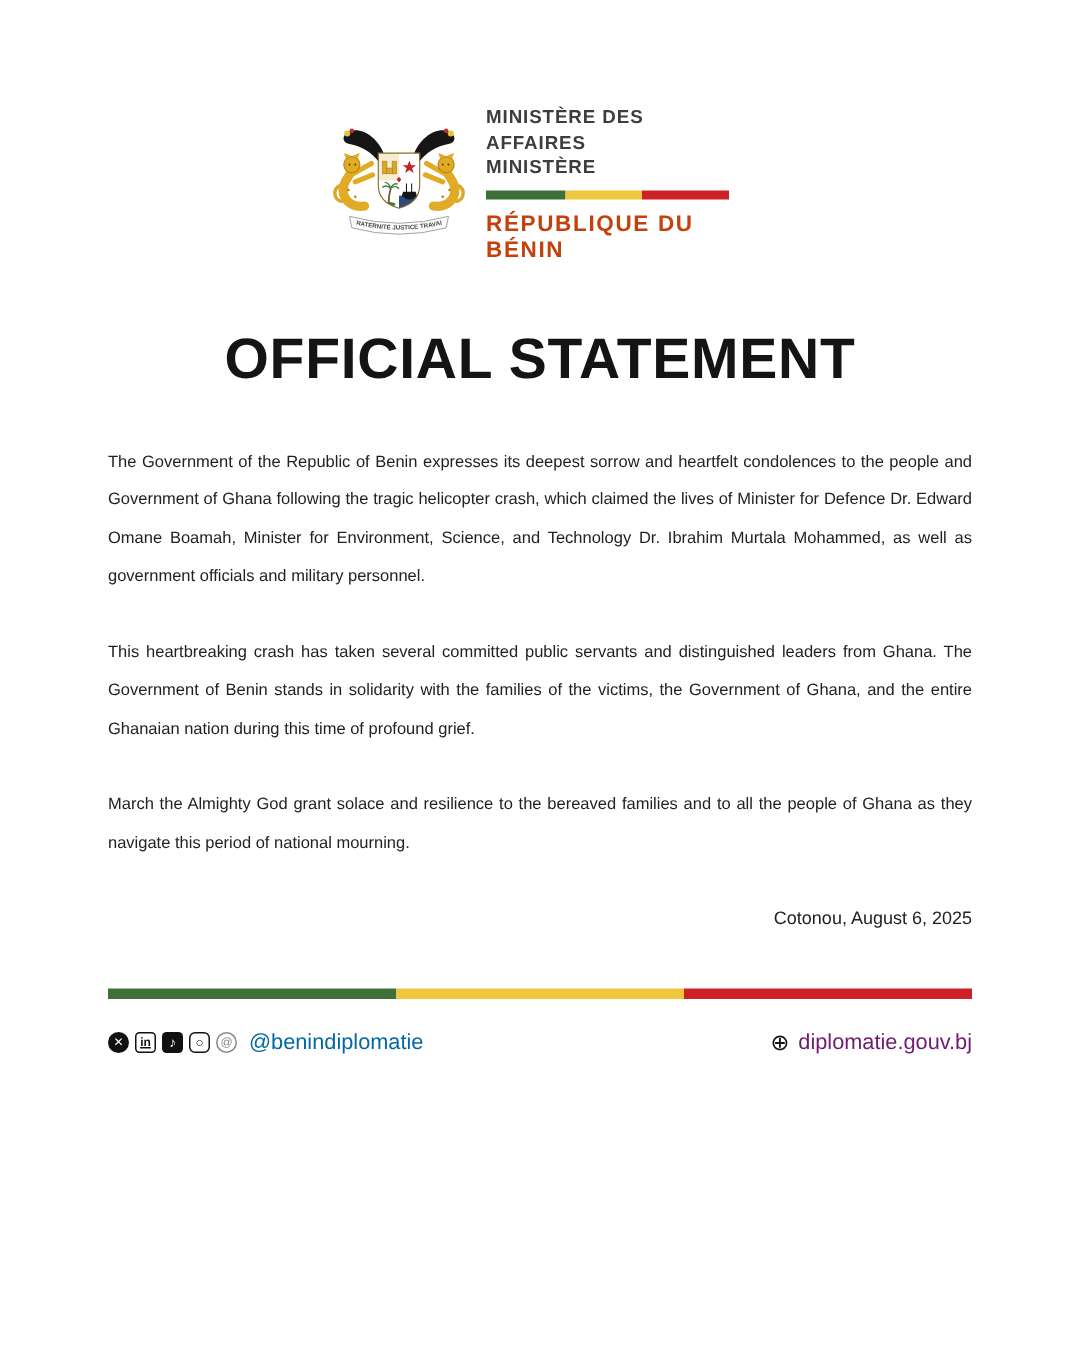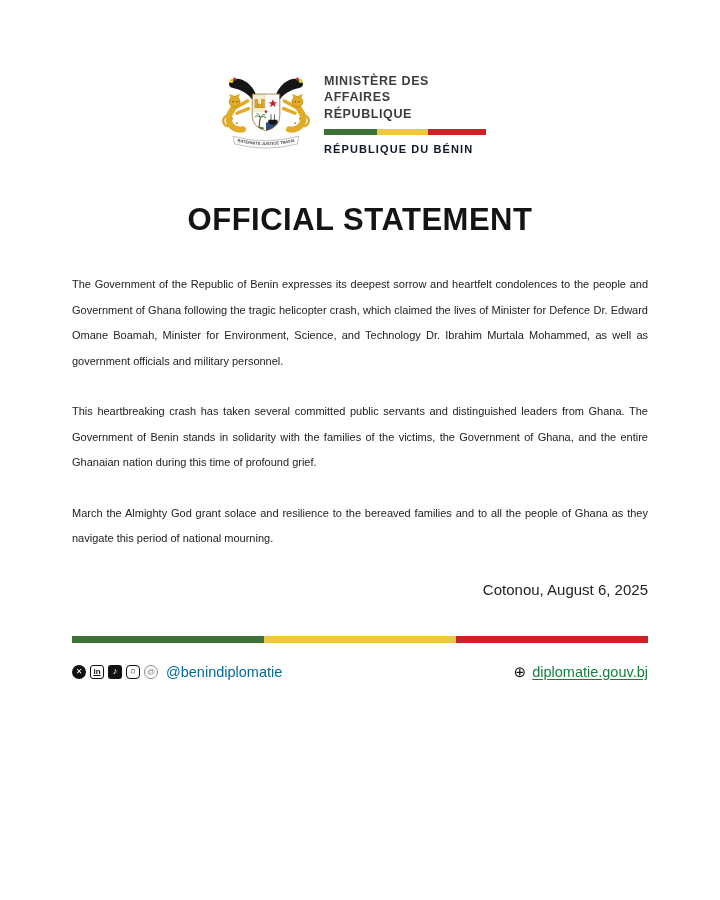--- a/index.html
+++ b/index.html
@@ -30,46 +30,46 @@
     font-weight: 700;
     letter-spacing: 0.6px;
     color: #3d3d3d;
     line-height: 1.32;
   }
   .flag-bar { display: flex; height: 6px; width: 100%; margin: 7px 0 8px 0; }
   .flag-bar .seg-green  { width: 33%; }
   .flag-bar .seg-yellow { width: 31%; }
   .flag-bar .seg-red    { width: 36%; }
   .republic {
-    font-size: 11px;
+    font-size: 15px;
     font-weight: 700;
     letter-spacing: 1.1px;
-    color: #0f172a;
+    color: #c2410c;
   }
 
   
   .doc-title {
     text-align: center;
-    font-size: 31px;
+    font-size: 38px;
     font-weight: 700;
     letter-spacing: 0.5px;
     color: #141414;
     margin: 44px 0 34px 0;
   }
 
   
   .body-text p.para {
     font-size: 11px;
     line-height: 25.5px;
     text-align: justify;
     color: #222222;
     margin: 0 0 25px 0;
   }
   .dateline {
-    font-size: 15px;
+    font-size: 12px;
     line-height: 25px;
     text-align: right;
     color: #222222;
     margin-top: 24px;
   }
 
   
   .footer-flag-bar { display: flex; height: 7px; width: 100%; margin-top: 34px; }
   .footer-flag-bar .fseg { width: 33.33%; }
   .footer {
@@ -87,22 +87,22 @@
   }
   .icn-circle-filled { background: #111; color: #fff; border-radius: 50%; }
   .icn-sq-outline { border: 1.3px solid #111; border-radius: 3px; font-weight: 700; font-size: 8px; text-decoration: underline; }
   .icn-sq-filled { background: #111; color: #fff; border-radius: 3px; font-size: 9px; }
   .icn-ig { border: 1.3px solid #111; border-radius: 4px; font-size: 9px; }
   .icn-threads { border: 1.2px solid #8a8a8a; border-radius: 50%; color: #8a8a8a; font-size: 8px; }
   .handle { font-size: 14.5px; color: #0369a1; }
   .website { display: flex; align-items: center; gap: 6px; }
   .globe { font-size: 15px; color: #111; line-height: 1; }
   .site-link {
-    font-size: 14.5px; color: #15803d;
-    text-decoration: underline; text-underline-offset: 2px;
+    font-size: 14.5px; color: #701a75;
+    text-underline-offset: 2px;
     cursor: pointer;
   }
 </style>
 </head>
 <body>
 
 <div class="page">
 
   <header class="header">
     <div class="coa-wrap">
@@ -181,21 +181,21 @@
           <text font-size="5.4" fill="#4a4a4a" font-weight="bold" font-family="Liberation Sans, sans-serif">
             <textPath href="#bannerPath" startOffset="50%" text-anchor="middle">FRATERNITÉ  JUSTICE  TRAVAIL</textPath>
           </text>
         </g>
       </svg>
     </div>
 
     <div class="header-text">
       <div class="ministry-name">
         <div>MINISTÈRE DES AFFAIRES</div>
-        <div>RÉPUBLIQUE</div>
+        <div>MINISTÈRE</div>
       </div>
       <div class="flag-bar">
         <span class="seg-green" style="background: rgb(62, 113, 55);"></span>
         <span class="seg-yellow" style="background: rgb(238, 199, 62);"></span>
         <span class="seg-red" style="background: rgb(205, 33, 39);"></span>
       </div>
       <div class="republic">RÉPUBLIQUE DU BÉNIN</div>
     </div>
   </header>
 

